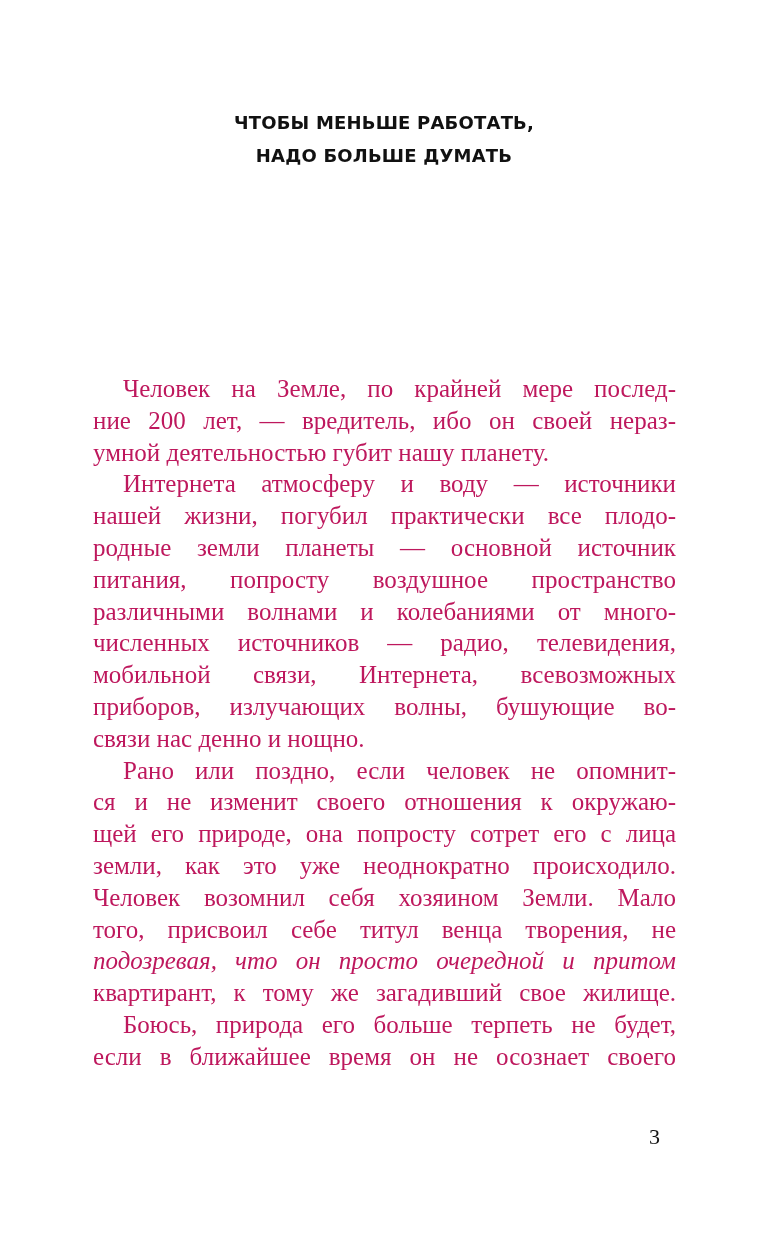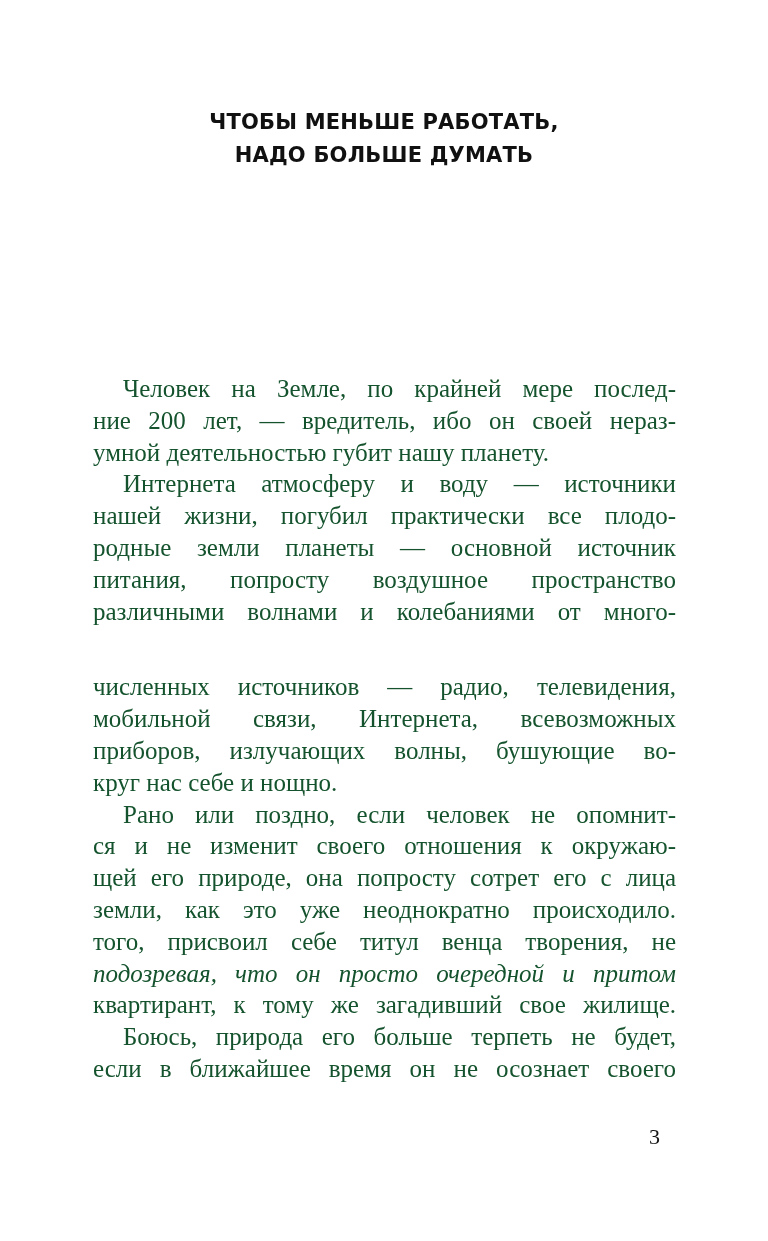--- a/index.html
+++ b/index.html
@@ -22,38 +22,38 @@
       background: #ffffff;
     }
     .title {
       position: absolute;
       left: 0;
       top: 106px;
       width: 768px;
       text-align: center;
       font-family: "DejaVu Sans", "Liberation Sans", sans-serif;
       font-weight: bold;
-      font-size: 21px;
+      font-size: 18px;
       line-height: 33px;
       letter-spacing: 0.2px;
       color: #111111;
     }
     .title-line {
       display: block;
       white-space: nowrap;
     }
     .body-text {
       position: absolute;
       left: 93px;
       top: 373px;
       width: 583px;
       font-family: "Liberation Serif", "DejaVu Serif", serif;
       font-size: 25px;
       line-height: 31.8px;
-      color: #14532d;
+      color: #be185d;
     }
     .para {
       margin: 0;
       padding: 0;
     }
     .line {
       display: block;
       text-align: justify;
       text-align-last: justify;
       white-space: nowrap;
@@ -95,31 +95,32 @@
       <span class="line" style="white-space: normal;">ние 200 лет, — вредитель, ибо он своей нераз-</span>
       <span class="line last" style="white-space: normal;">умной деятельностью губит нашу планету.</span>
     </div>
 
     <div class="para">
       <span class="line indent" style="white-space: normal;">Интернета атмосферу и воду — источники</span>
       <span class="line" style="white-space: normal;">нашей жизни, погубил практически все плодо-</span>
       <span class="line" style="white-space: normal;">родные земли планеты — основной источник</span>
       <span class="line" style="white-space: normal;">питания, попросту воздушное пространство</span>
       <span class="line" style="white-space: normal;">различными волнами и колебаниями от много-</span>
-      <span class="line" style="white-space: normal; margin-top: 44px;">численных источников — радио, телевидения,</span>
+      <span class="line" style="white-space: normal;">численных источников — радио, телевидения,</span>
       <span class="line" style="white-space: normal;">мобильной связи, Интернета, всевозможных</span>
       <span class="line" style="white-space: normal;">приборов, излучающих волны, бушующие во-</span>
-      <span class="line last" style="white-space: normal;">круг нас себе и нощно.</span>
+      <span class="line last" style="white-space: normal;">связи нас денно и нощно.</span>
     </div>
 
     <div class="para">
       <span class="line indent" style="white-space: normal;">Рано или поздно, если человек не опомнит-</span>
       <span class="line" style="white-space: normal;">ся и не изменит своего отношения к окружаю-</span>
       <span class="line" style="white-space: normal;">щей его природе, она попросту сотрет его с лица</span>
       <span class="line" style="white-space: normal;">земли, как это уже неоднократно происходило.</span>
+      <span class="line" style="white-space: normal;">Человек возомнил себя хозяином Земли. Мало</span>
       <span class="line" style="white-space: normal;">того, присвоил себе титул венца творения, не</span>
       <span class="line" style="white-space: normal; font-style: italic;">подозревая, что он просто очередной и притом</span>
       <span class="line" style="white-space: normal;">квартирант, к тому же загадивший свое жилище.</span>
     </div>
 
     <div class="para">
       <span class="line indent" style="white-space: normal;">Боюсь, природа его больше терпеть не будет,</span>
       <span class="line" style="white-space: normal;">если в ближайшее время он не осознает своего</span>
     </div>
 

